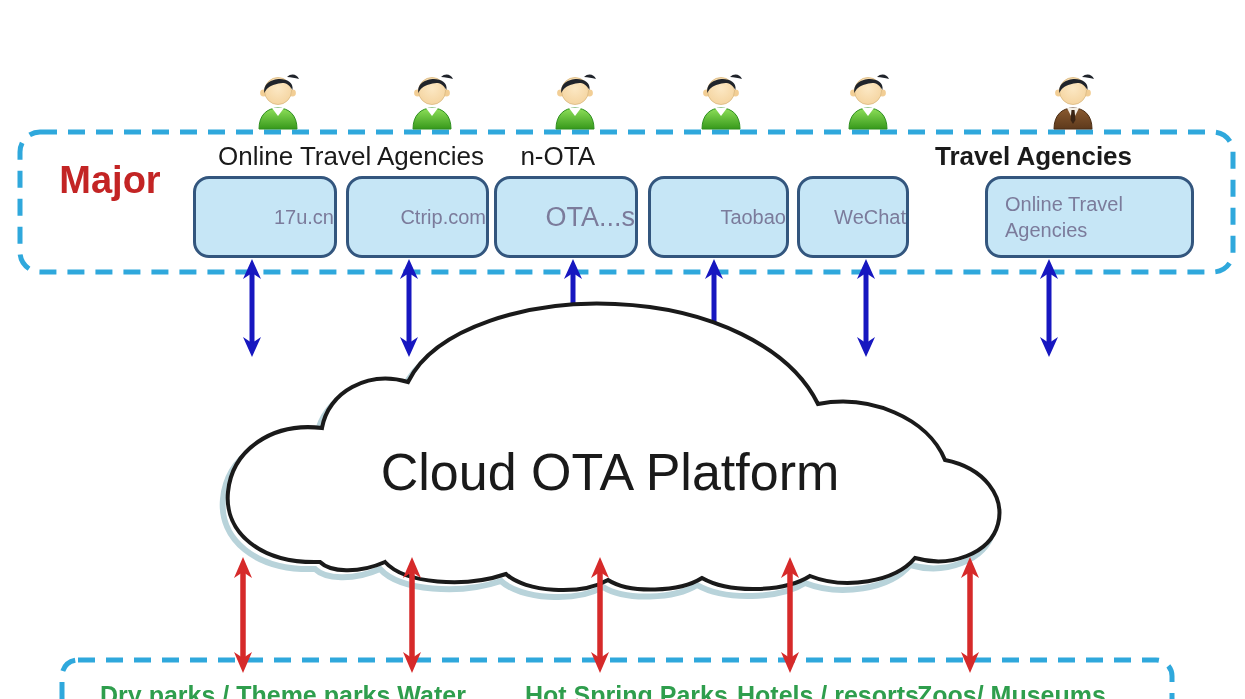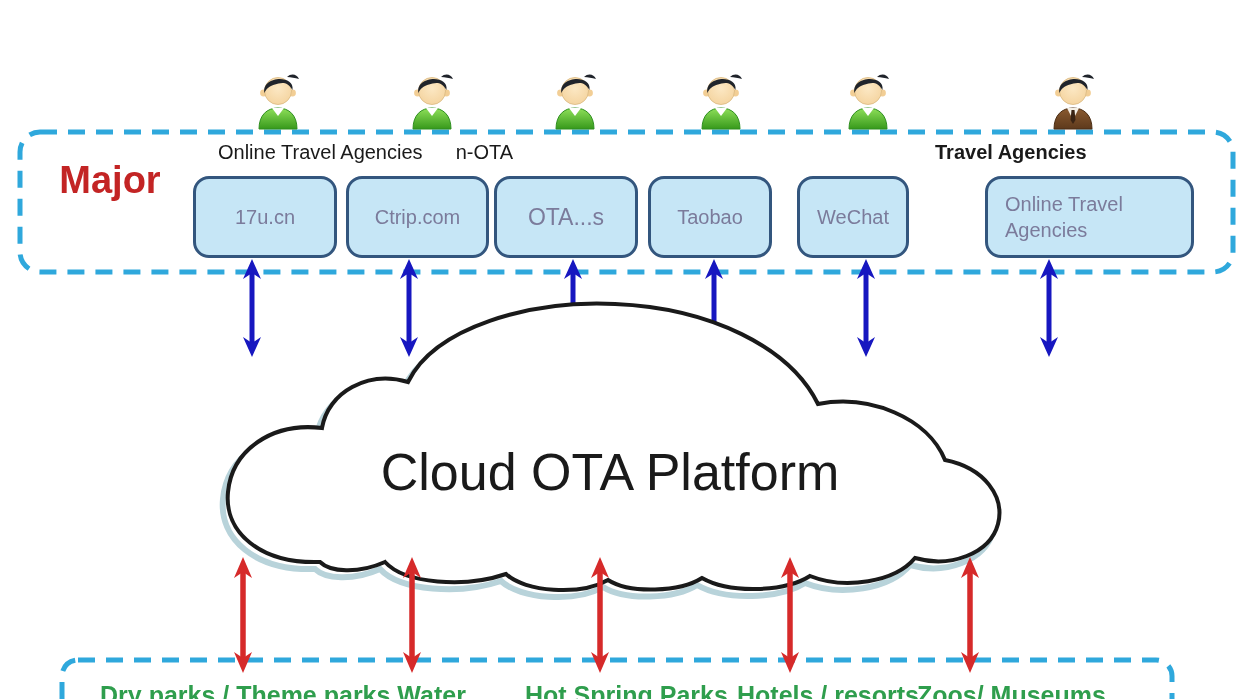--- a/index.html
+++ b/index.html
@@ -13,32 +13,32 @@
   
   .dash-rect{fill:none;stroke:var(--dash-blue,#2FA8DC);stroke-width:5;stroke-dasharray:17 11;}
 
   
   .major-ota{
     left:42px;top:157px;width:136px;text-align:center;
     color:var(--major-ota-red,#C32424);font-size:38px;font-weight:bold;line-height:46px;
   }
 
   
-  .caption{top:141px;color:#1a1a1a;font-size:20px;white-space:nowrap;}
+  .caption{top:141px;color:#1a1a1a;font-size:26px;white-space:nowrap;}
 
   
   .ota-box{
     top:176px;height:82px;border-radius:16px;
     background:var(--box-fill,#C6E6F6);
     border:3px solid var(--box-border,#33567E);
     box-sizing:border-box;
-    display:flex;align-items:center;justify-content:center;
+    display:flex;align-items:center;justify-content:flex-end;
     color:var(--box-text,#7B7B9B);font-size:20px;
   }
-  .ota-box.big-label{font-size:23px;}
+  .ota-box.big-label{font-size:27px;}
   .ota-box.two-line{justify-content:flex-start;padding-left:17px;line-height:26px;}
 
   
   .blue-arrow line{stroke:var(--blue-arrow,#1717C0);}
   .blue-arrow polygon{fill:var(--blue-arrow,#1717C0);}
   .red-arrow line{stroke:var(--red-arrow,#D62A2A);}
   .red-arrow polygon{fill:var(--red-arrow,#D62A2A);}
 
   
   .cloud-shadow{fill:none;stroke:var(--cloud-shadow,#B8D3DA);stroke-width:6;}
@@ -150,21 +150,21 @@
 
   <div class="abs ota-box" style="left:193px;width:144px;">
     <span>17u.cn</span>
   </div>
   <div class="abs ota-box" style="left:346px;width:143px;">
     <span>Ctrip.com</span>
   </div>
   <div class="abs ota-box big-label" style="left:494px;width:144px;">
     <span>OTA...s</span>
   </div>
-  <div class="abs ota-box" style="left:648px;width:124px;">
+  <div class="abs ota-box" style="left:648px;width:141px;">
     <span>Taobao</span>
   </div>
   <div class="abs ota-box" style="left:797px;width:112px;">
     <span>WeChat</span>
   </div>
   <div class="abs ota-box two-line" style="left:985px;width:209px;">
     <span style="width:150px;">Online Travel Agencies</span>
   </div>
 
   <svg class="abs blue-arrow" style="left:239px;top:258px;" width="26" height="100">

